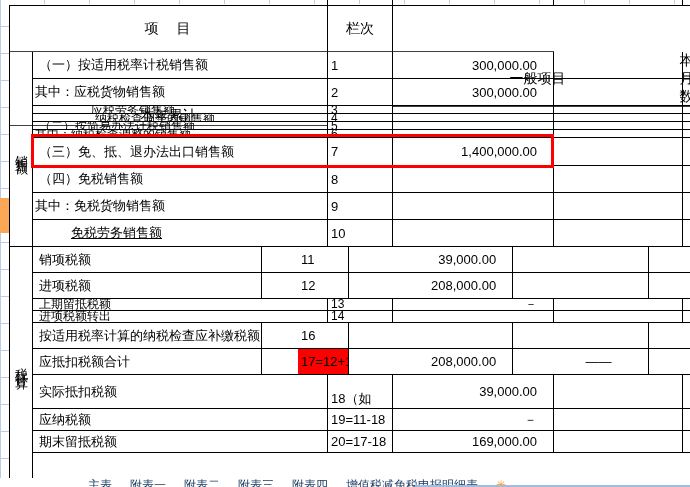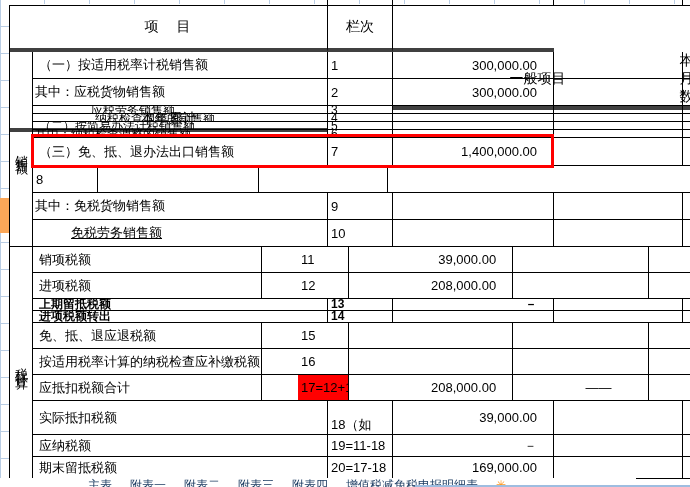--- a/index.html
+++ b/index.html
@@ -15,21 +15,21 @@
   .top-tick { position: absolute; top: 0; width: 1px; height: 5px; background: #000; }
   .orange-marker { position: absolute; left: 0; width: 9px; background: #fba758; }
 
   
   .tbl { position: absolute; left: 9px; top: 5px; width: 681px; height: 473px;
     border-top: 1px solid #000; border-left: 1px solid #000; font-size: 13px; color: #000; }
 
   
   .hdr { display: grid; grid-template-columns: 318px 65px 161px 129px 8px;
     grid-template-rows: 22px 24px; height: 46px; }
-  .hcell { border-right: 1px solid #000; border-bottom: 4px solid #404040;
+  .hcell { border-right: 1px solid #000; border-bottom: 1px solid #404040;
     display: flex; align-items: center; justify-content: center; font-size: 14px; }
   .hitem { grid-row: 1 / span 2; letter-spacing: 2px; }
   .hline { grid-row: 1 / span 2; }
   .hgroup { grid-column: 3 / span 2; }
   .hsliver { grid-row: 1 / span 2; border-right: none; }
 
   
   .body { display: flex; width: 681px; }
   .catcol { width: 23px; display: flex; flex-direction: column; }
   .catcell { border-right: 1px solid #000; border-bottom: 1px solid #000;
@@ -42,21 +42,21 @@
   .h27 { height: 27px; } .h28 { height: 28px; } .h26 { height: 26px; gap: 36px; }
   .h8 { height: 8px; } .h12 { height: 12px; } .h34 { height: 34px; } .h22 { height: 22px; justify-content: flex-end; }
   .cell { border-right: 1px solid #000; overflow: hidden; display: flex; align-items: center; }
   .item { width: 295px; padding-left: 6px; }
   .line { width: 65px; padding-left: 3px; }
   .month { width: 161px; justify-content: flex-end; padding-right: 16px; }
   .ytd { width: 129px; justify-content: center; }
   .sliver { width: 8px; border-right: none; }
   .p2 { padding-left: 2px; } .p38 { padding-left: 38px; text-decoration: underline; } .p58 { padding-left: 58px; } .p62 { padding-left: 62px; }
   .sq { font-size: 12px; line-height: 8px; }
-  .mid { font-size: 12px; line-height: 11px; font-weight: bold; }
+  .mid { font-size: 12px; line-height: 11px; }
   .wrapline { white-space: pre-line; line-height: 23px; align-items: flex-start; padding-top: 12px; }
   .redcell { background: #ff0000; white-space: nowrap; }
 
   
   .red-box { position: absolute; left: 31px; top: 134px; width: 523px; height: 34px;
     border: 3px solid #ff0000; z-index: 5; pointer-events: none; }
 
   
   .tabbar { position: absolute; left: 0; top: 478px; width: 636px; height: 9px;
     overflow: hidden; background: #fff; display: flex; align-items: flex-start;
@@ -149,20 +149,21 @@
 
         <div class="row h28">
           <div class="cell item">（三）免、抵、退办法出口销售额</div>
           <div class="cell line">7</div>
           <div class="cell month">1,400,000.00</div>
           <div class="cell ytd"></div>
           <div class="cell sliver"></div>
         </div>
 
         <div class="row h27">
+          <div class="cell item">（四）免税销售额</div>
           <div class="cell line">8</div>
           <div class="cell month"></div>
           <div class="cell ytd"></div>
           <div class="cell sliver"></div>
         </div>
 
         <div class="row h27">
           <div class="cell item p2">其中：免税货物销售额</div>
           <div class="cell line">9</div>
           <div class="cell month"></div>
@@ -203,27 +204,20 @@
         </div>
 
         <div class="row h12">
           <div class="cell item mid">进项税额转出</div>
           <div class="cell line mid">14</div>
           <div class="cell month mid"></div>
           <div class="cell ytd mid"></div>
           <div class="cell sliver"></div>
         </div>
 
-        <div class="row h26">
-          <div class="cell item">免、抵、退应退税额</div>
-          <div class="cell line">15</div>
-          <div class="cell month"></div>
-          <div class="cell ytd"></div>
-          <div class="cell sliver"></div>
-        </div>
 
         <div class="row h26">
           <div class="cell item">按适用税率计算的纳税检查应补缴税额</div>
           <div class="cell line">16</div>
           <div class="cell month"></div>
           <div class="cell ytd"></div>
           <div class="cell sliver"></div>
         </div>
 
         <div class="row h26">

